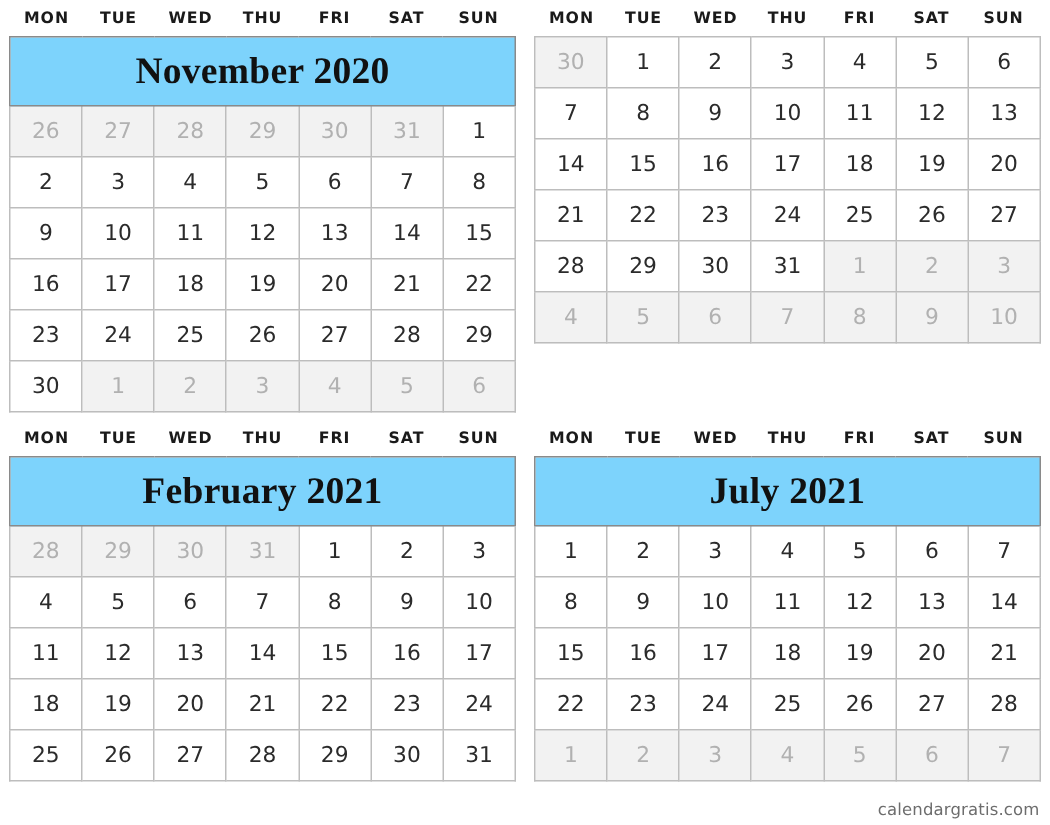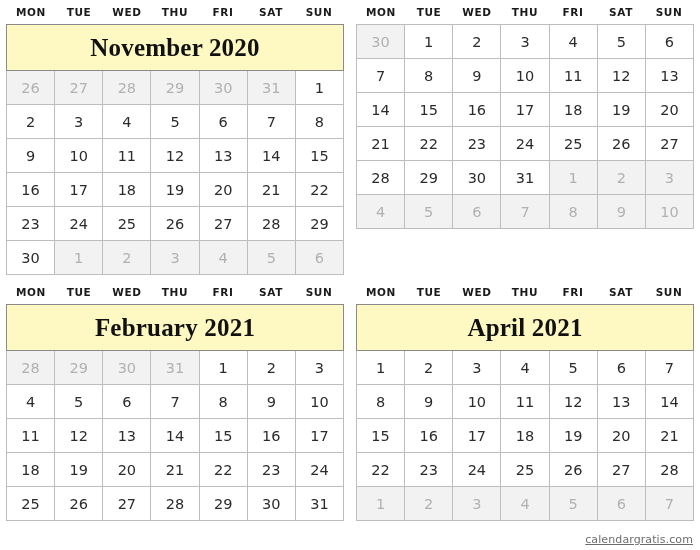--- a/index.html
+++ b/index.html
@@ -70,21 +70,21 @@
   }
 
   .month-title-cell {
     border: 1px solid #8a8a8a !important;
     border-top: none !important;
     border-left: none !important;
     border-right: none !important;
     height: 45px;
     text-align: center;
     vertical-align: middle;
-    background: #fef9c3;
+    background: #7dd3fc;
   }
   .month-title {
     font-family: "Liberation Serif", serif;
     font-weight: bold;
     font-size: 25px;
     color: #111111;
     letter-spacing: 0.2px;
     line-height: 1;
   }
 
@@ -107,21 +107,20 @@
 
   
   .footer-credit {
     position: absolute;
     right: 7px;
     bottom: 4px;
     font-family: "DejaVu Sans", sans-serif;
     font-size: 11px;
     color: #6d6d6d;
     letter-spacing: 0.1px;
-    text-decoration: underline;
   }
 </style>
 </head>
 <body>
 
 <div id="page">
   <div class="cal-grid">
 
     <div class="cal-cell-wrap">
       <div class="weekdays">
@@ -341,21 +340,21 @@
         <div class="weekday">WED</div>
         <div class="weekday">THU</div>
         <div class="weekday">FRI</div>
         <div class="weekday">SAT</div>
         <div class="weekday">SUN</div>
       </div>
       <table class="month-table">
         <tbody>
           <tr>
             <td class="month-title-cell" colspan="7">
-              <span class="month-title">April 2021</span>
+              <span class="month-title">July 2021</span>
             </td>
           </tr>
           <tr class="week-row">
               <td class="day-cell">1</td>
               <td class="day-cell">2</td>
               <td class="day-cell">3</td>
               <td class="day-cell">4</td>
               <td class="day-cell">5</td>
               <td class="day-cell">6</td>
               <td class="day-cell">7</td>

